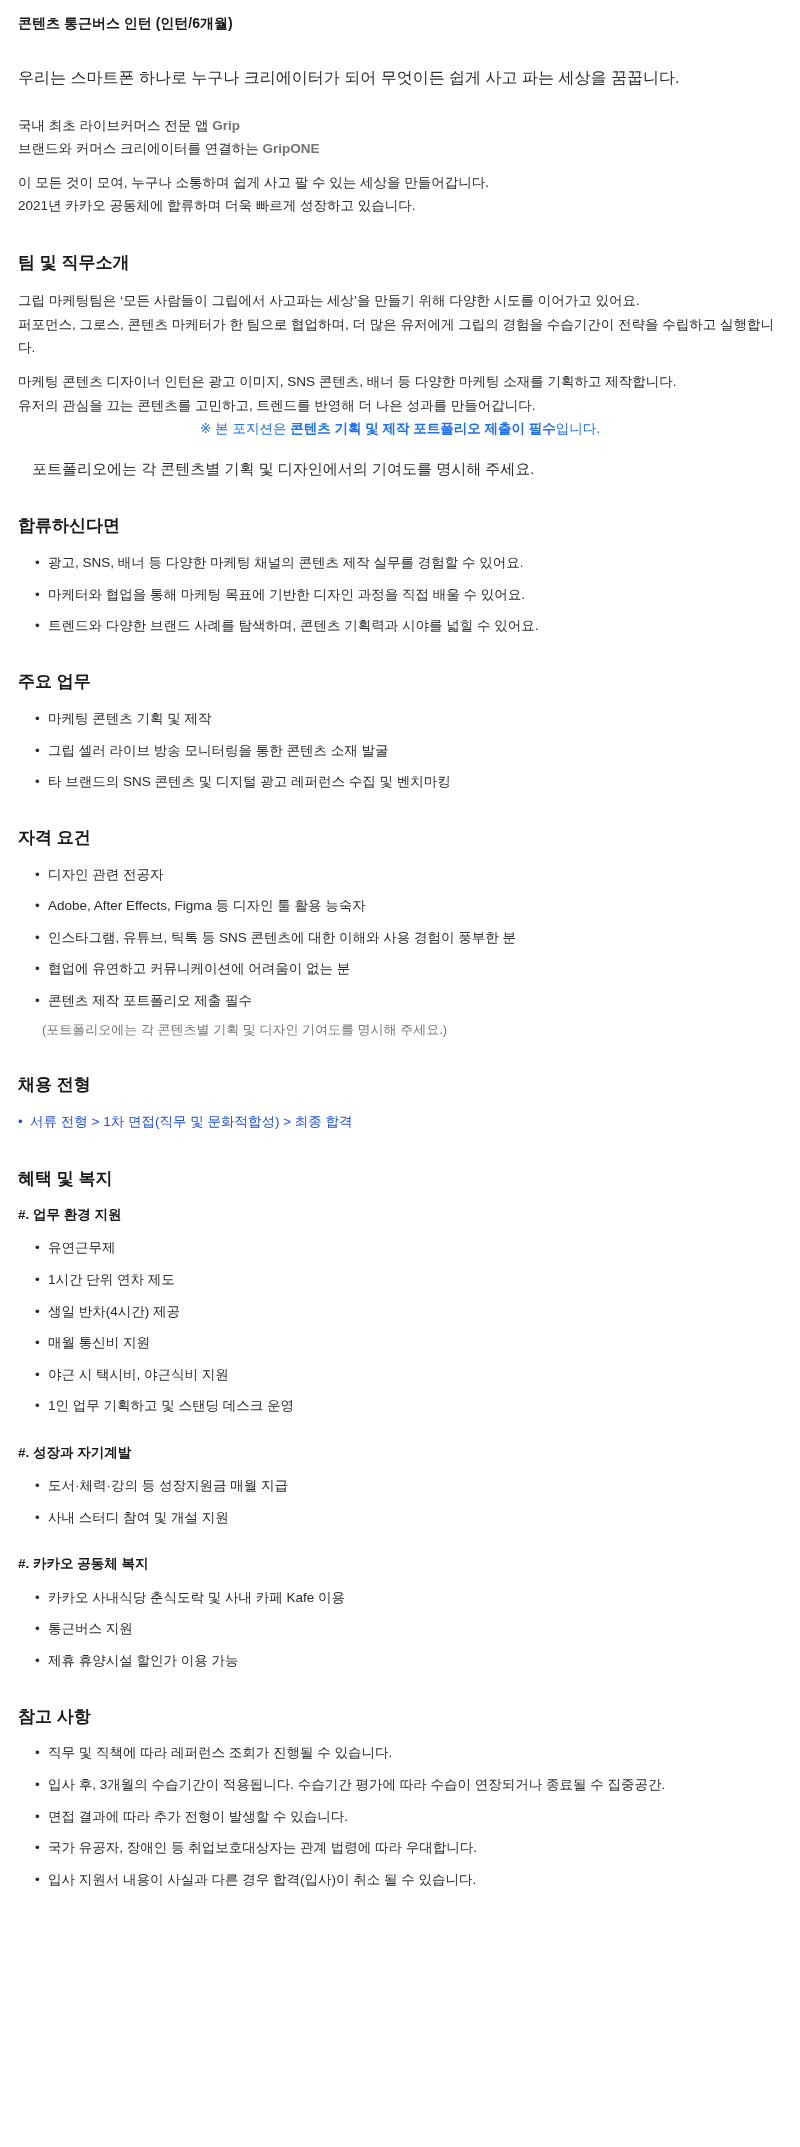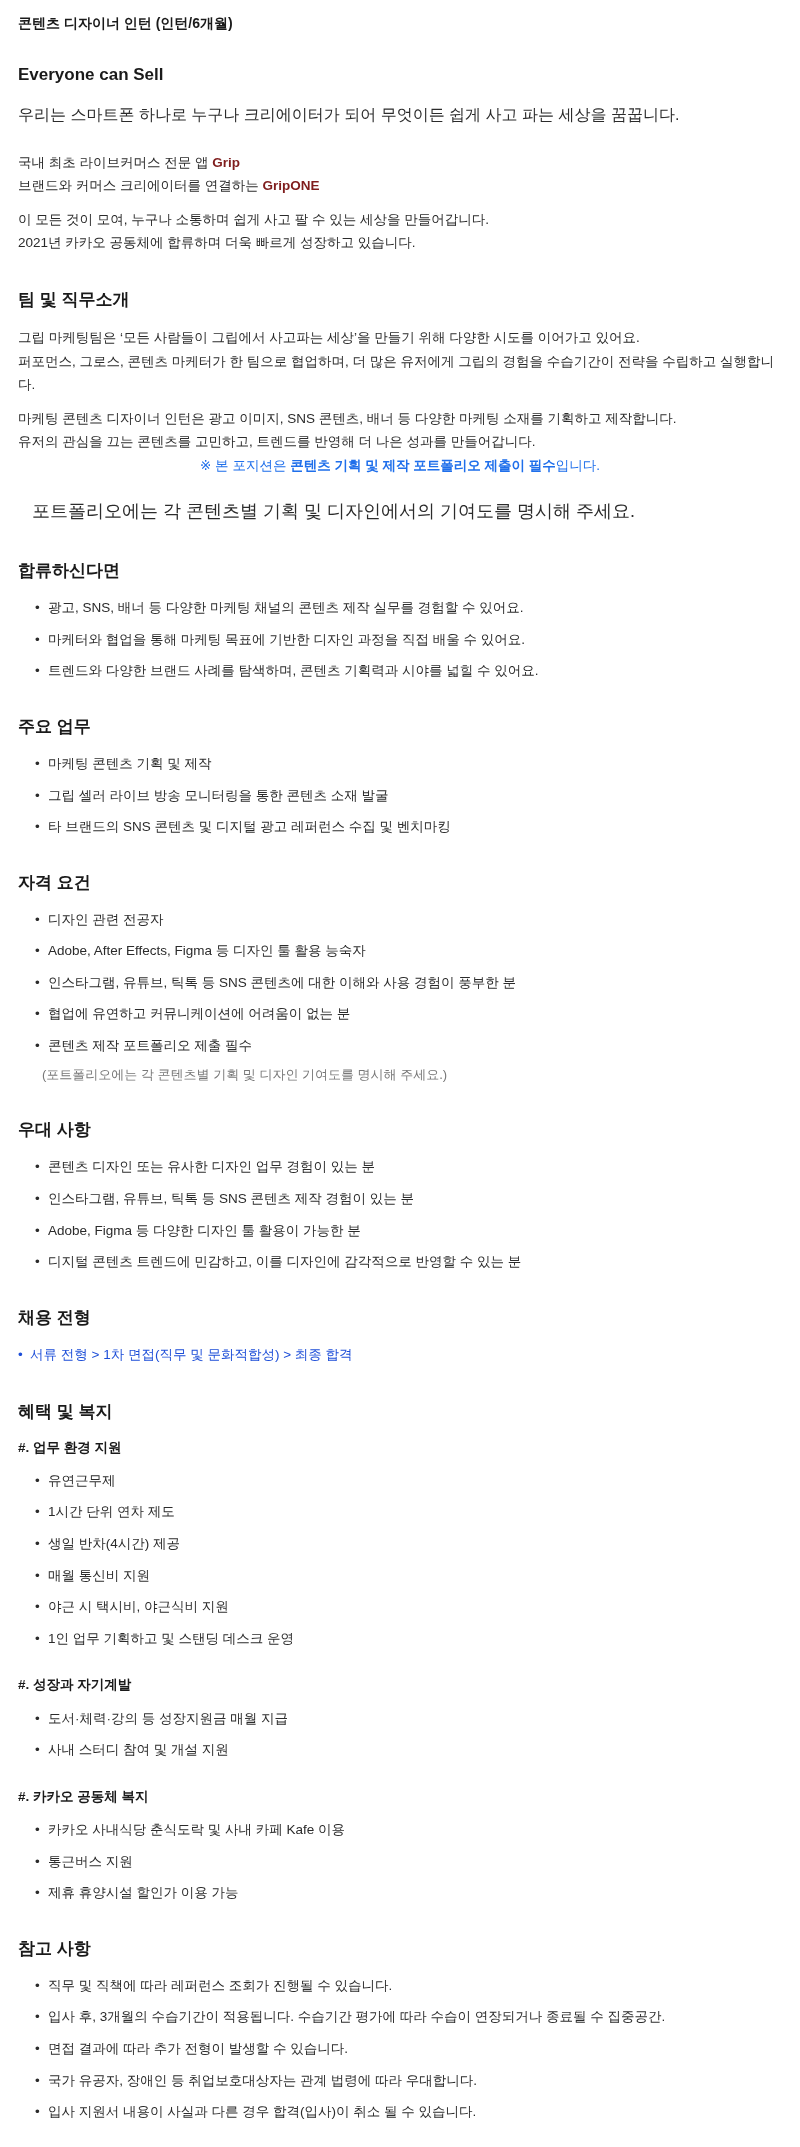--- a/index.html
+++ b/index.html
@@ -45,21 +45,21 @@
     margin-bottom: 22px;
   }
   .para-tight {
     font-size: 13.5px;
     line-height: 1.75;
     color: #2b2b2b;
     margin: 0;
   }
   .bold-inline {
     font-weight: bold;
-    color: #7f1d1d;
+    color: #737373;
   }
   ul.bullets {
     list-style: none;
     margin: 8px;
     padding: 0;
   }
   ul.bullets li {
     position: relative;
     font-size: 13.5px;
     line-height: 1.6;
@@ -82,21 +82,21 @@
     color: #d9534f;
   }
   .note-indent {
     font-size: 13px;
     color: #777777;
     line-height: 1.6;
     padding-left: 24px;
     margin-top: -2px;
   }
   .note-line {
-    font-size: 18px;
+    font-size: 15px;
     color: #2b2b2b;
     line-height: 1.7;
     padding-left: 14px;
   }
   .subheading {
     font-size: 13.5px;
     font-weight: bold;
     color: #1a1a1a;
     margin: 0 0 12px 0;
     line-height: 1.5;
@@ -122,24 +122,23 @@
   }
   .big-gap {
     height: 10px;
   }
 </style>
 </head>
 <body>
 
 <div class="page">
 
-  <div class="doc-title">콘텐츠 디자이너 인턴 (인턴/6개월)</div>
-
-  <div class="section">
-    <h2 class="section-heading">Everyone can Sell</h2>
+  <div class="doc-title">콘텐츠 통근버스 인턴 (인턴/6개월)</div>
+
+  <div class="section">
     <p class="para spaced">우리는 스마트폰 하나로 누구나 크리에이터가 되어 무엇이든 쉽게 사고 파는 세상을 꿈꿉니다.</p>
 
     <p class="para-tight"><span>국내 최초 라이브커머스 전문 앱 </span><span class="bold-inline">Grip</span></p>
     <p class="para-tight"><span>브랜드와 커머스 크리에이터를 연결하는 </span><span class="bold-inline">GripONE</span></p>
 
     <div class="big-gap"></div>
 
     <p class="para-tight">이 모든 것이 모여, 누구나 소통하며 쉽게 사고 팔 수 있는 세상을 만들어갑니다.</p>
     <p class="para-tight">2021년 카카오 공동체에 합류하며 더욱 빠르게 성장하고 있습니다.</p>
   </div>
@@ -181,29 +180,20 @@
     <ul class="bullets">
       <li>디자인 관련 전공자</li>
       <li>Adobe, After Effects, Figma 등 디자인 툴 활용 능숙자</li>
       <li>인스타그램, 유튜브, 틱톡 등 SNS 콘텐츠에 대한 이해와 사용 경험이 풍부한 분</li>
       <li>협업에 유연하고 커뮤니케이션에 어려움이 없는 분</li>
       <li class="highlight-red">콘텐츠 제작 포트폴리오 제출 필수</li>
     </ul>
     <p class="note-indent">(포트폴리오에는 각 콘텐츠별 기획 및 디자인 기여도를 명시해 주세요.)</p>
   </div>
 
-  <div class="section">
-    <h2 class="section-heading">우대 사항</h2>
-    <ul class="bullets">
-      <li>콘텐츠 디자인 또는 유사한 디자인 업무 경험이 있는 분</li>
-      <li>인스타그램, 유튜브, 틱톡 등 SNS 콘텐츠 제작 경험이 있는 분</li>
-      <li>Adobe, Figma 등 다양한 디자인 툴 활용이 가능한 분</li>
-      <li>디지털 콘텐츠 트렌드에 민감하고, 이를 디자인에 감각적으로 반영할 수 있는 분</li>
-    </ul>
-  </div>
 
   <div class="section">
     <h2 class="section-heading">채용 전형</h2>
     <p class="process-line">서류 전형  &gt;  1차 면접(직무 및 문화적합성)  &gt;  최종 합격</p>
   </div>
 
   <div class="section">
     <h2 class="section-heading">혜택 및 복지</h2>
 
     <div class="subblock">

